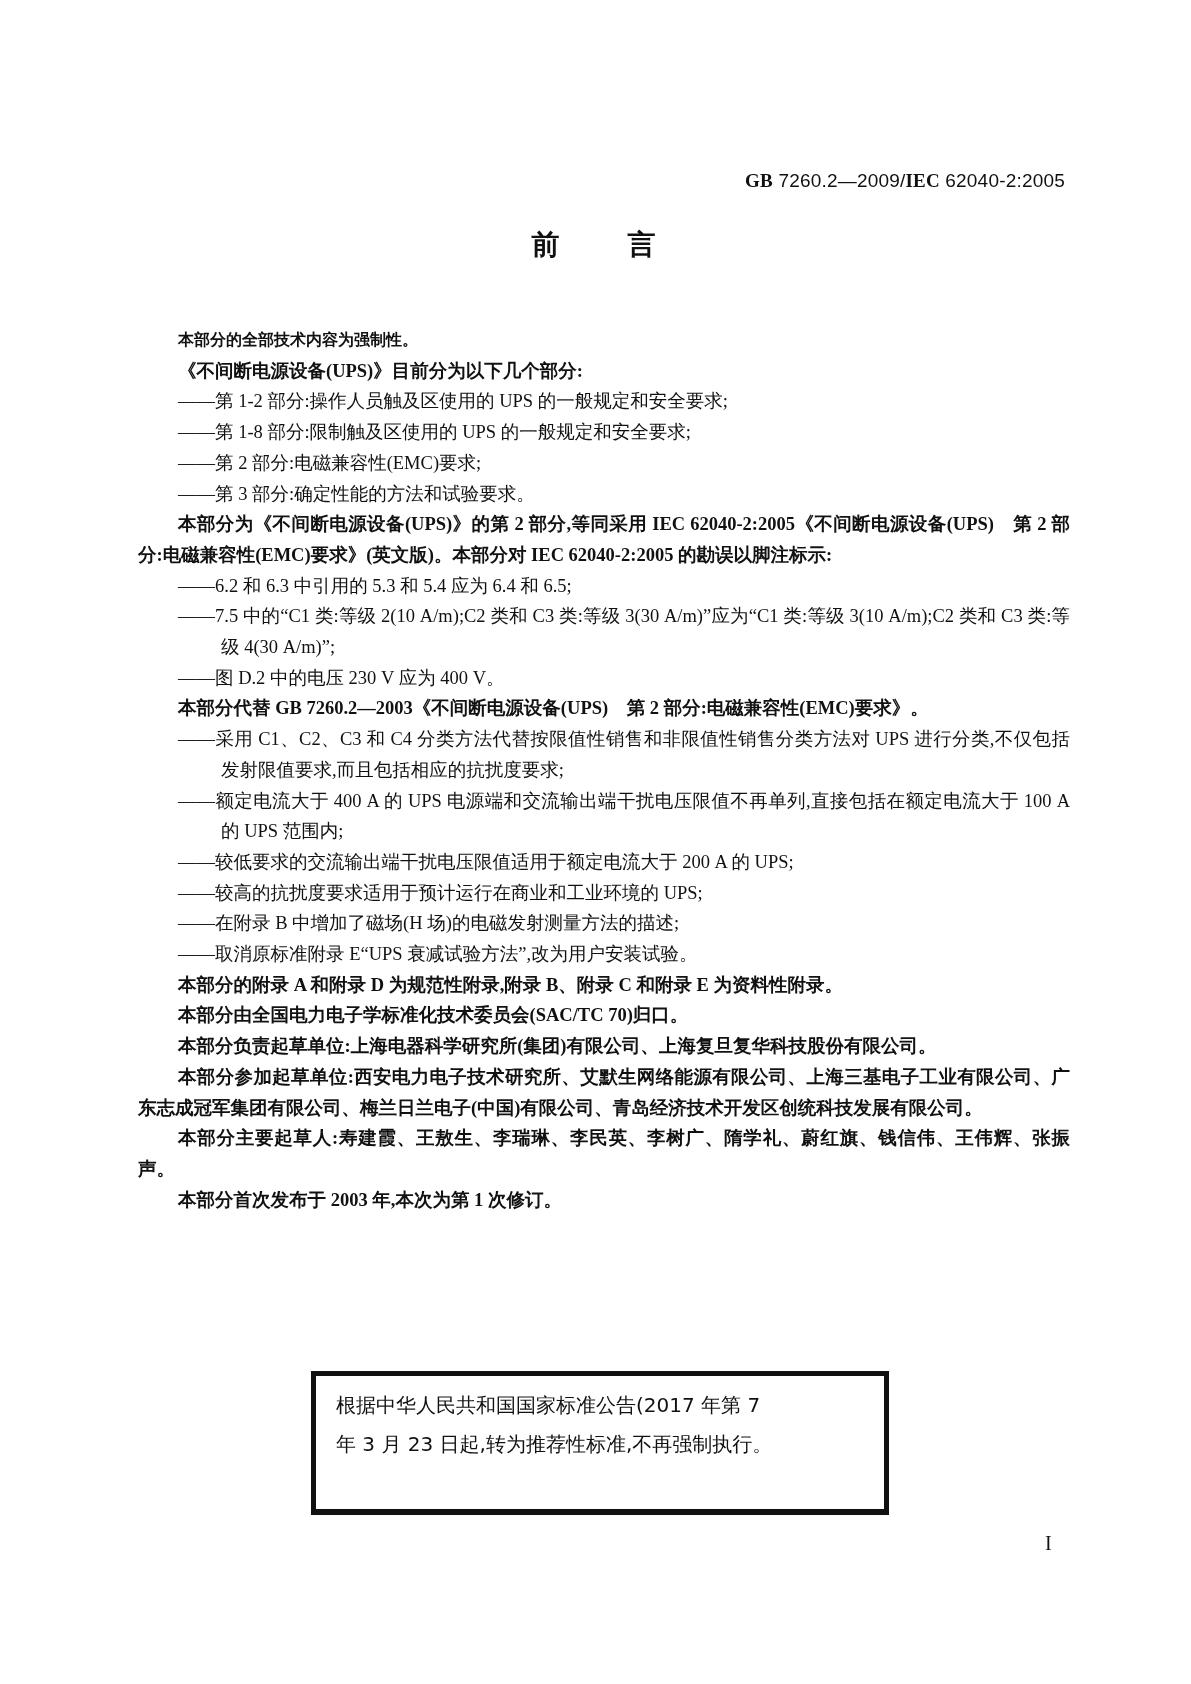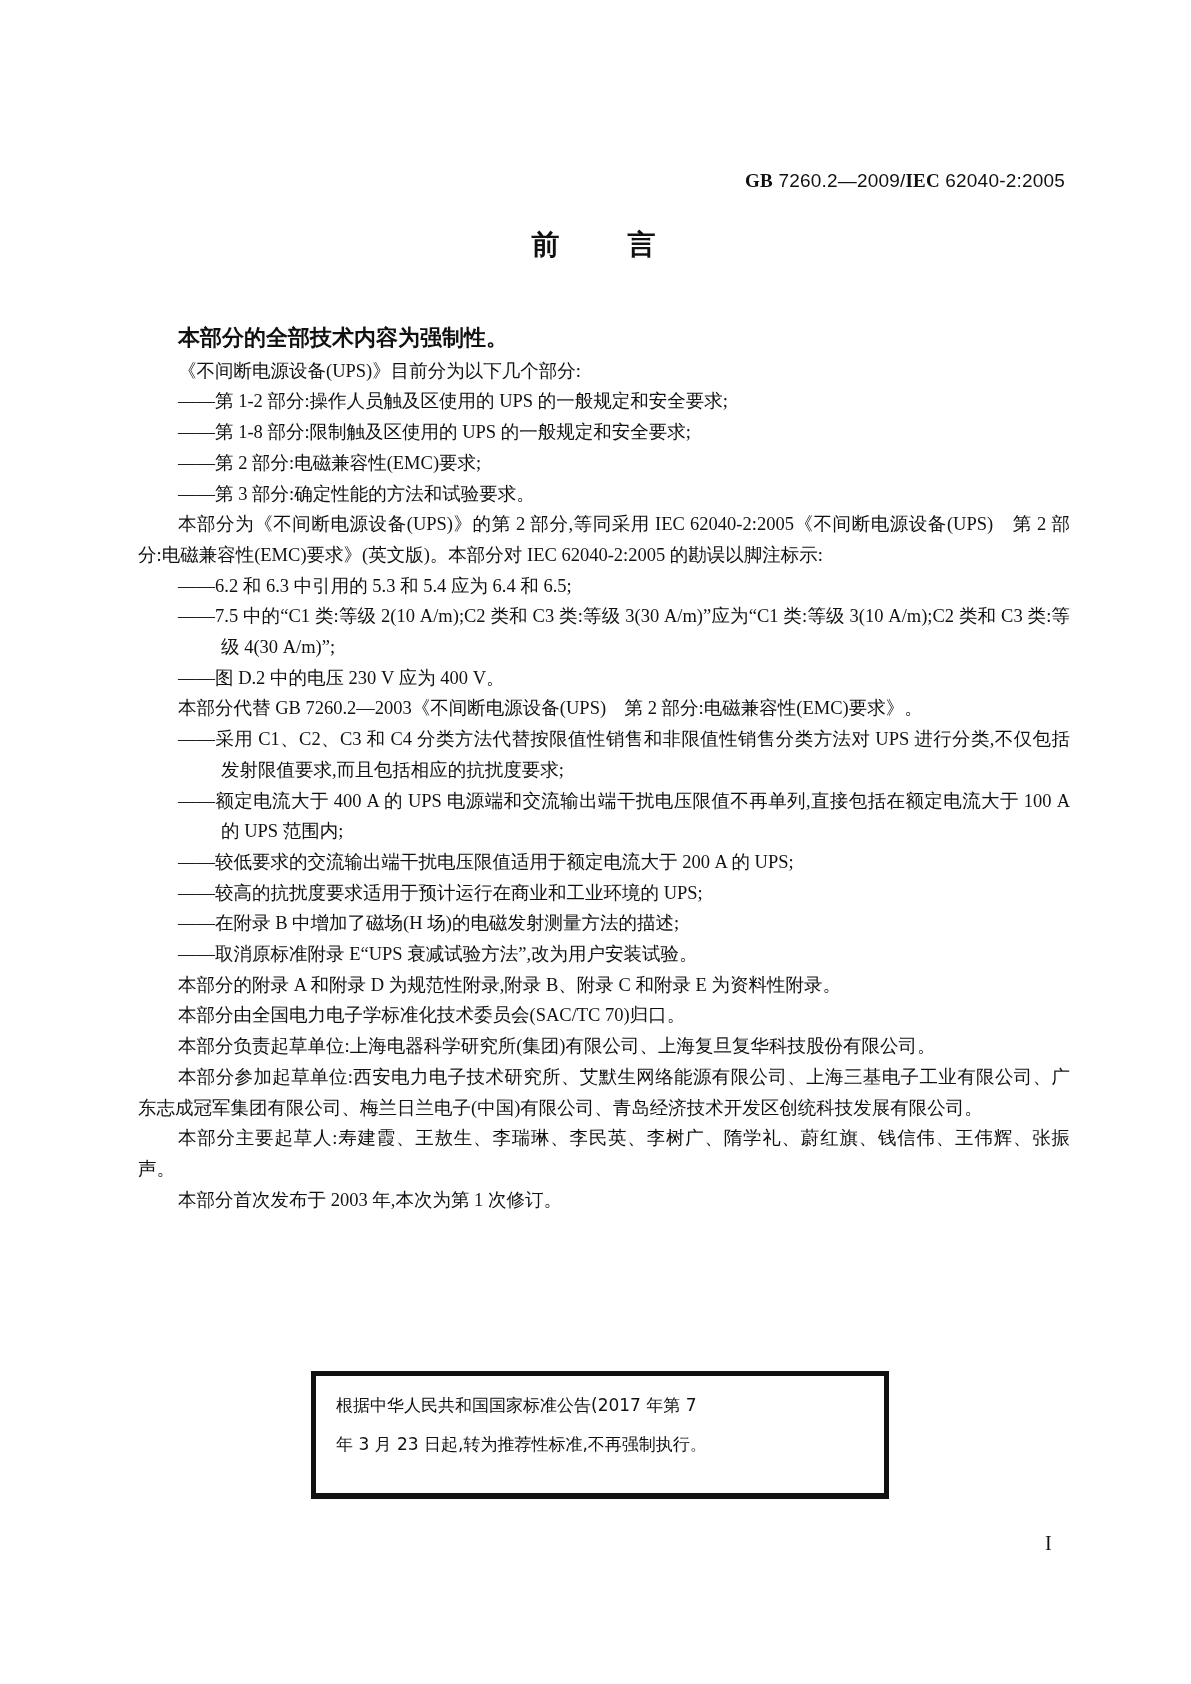--- a/index.html
+++ b/index.html
@@ -6,26 +6,26 @@
   body { width: 1191px; height: 1684px; position: relative; overflow: hidden;
          font-family: "Liberation Serif", "DejaVu Serif", serif; color: #111111; }
   .doc-code { position: absolute; top: 122px; right: 126px; font-size: 19px;
               font-family: "Liberation Sans", "DejaVu Sans", sans-serif; letter-spacing: 0.2px; margin-top: 48px; }
   .doc-code b { font-family: "Liberation Serif", serif; font-weight: bold; }
   .title { position: absolute; top: 226px; left: 0; width: 1191px; text-align: center;
            font-size: 28px; font-weight: bold; letter-spacing: 68px; padding-left: 64px; box-sizing: border-box;
            font-family: Liberation Sans, sans-serif; }
   .body { position: absolute; top: 325px; left: 138px; width: 932px; font-size: 18.5px; line-height: 30.7px; }
   .p { text-align: justify; text-align-last: left; }
-  .ind { text-indent: 40px; }
-  .bold { font-weight: bold; font-family: Liberation Mono, monospace; font-size: 22px; }
+  .ind { text-indent: 40px; font-weight: bold; }
+  .bold { font-weight: bold; font-family: Liberation Sans, sans-serif; font-size: 16px; }
   .item { padding-left: 83px; text-indent: -43px; }
-  .notice { position: absolute; left: 311px; top: 1371px; width: 578px; height: 128px;
+  .notice { position: absolute; left: 311px; top: 1371px; width: 578px; height: 144px;
             border: 5px solid #111; border-right-width: 5px; border-bottom-width: 6px;
-            box-sizing: border-box; padding: 10px 18px 0 20px; font-size: 17px; line-height: 39px;
+            box-sizing: border-box; padding: 10px 18px 0 20px; font-size: 20px; line-height: 39px;
             font-family: "DejaVu Sans", sans-serif; }
   .page-num { position: absolute; top: 1532px; left: 1045px; font-size: 20px; }
 </style>
 </head>
 <body>
 
 <div class="doc-code">
   <b>GB</b><span> 7260.2—2009/</span><b>IEC</b><span> 62040-2:2005</span>
 </div>
 

